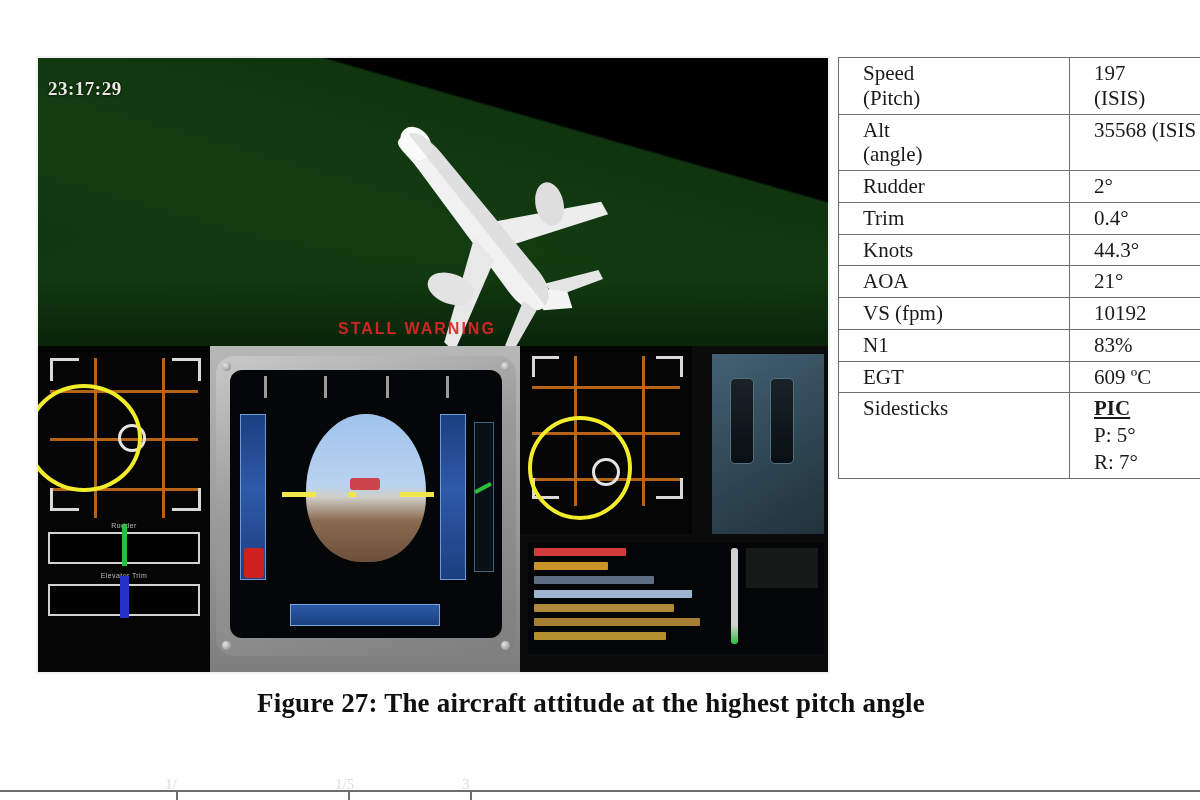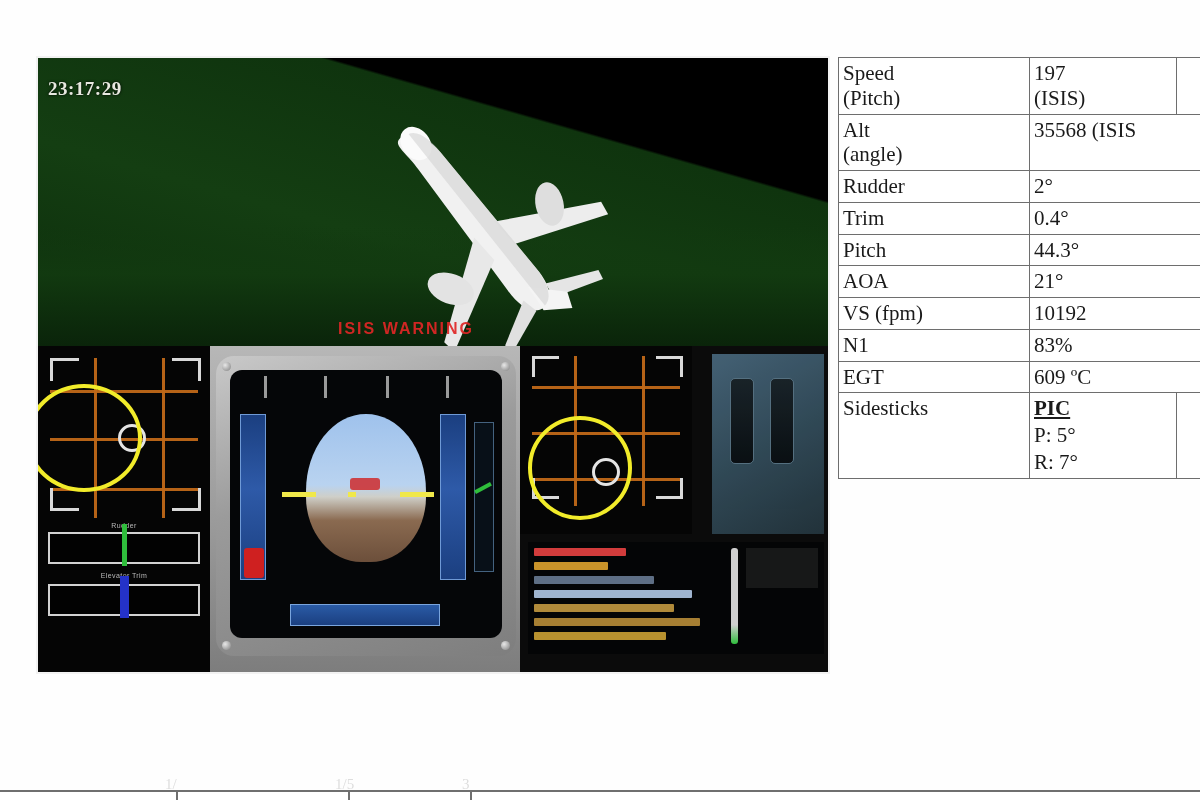--- a/index.html
+++ b/index.html
@@ -303,21 +303,21 @@
     border-collapse: collapse;
     width: 520px;
     table-layout: fixed;
     font-family: "Liberation Serif", serif;
     font-size: 21px;
     color: #1a1a1a;
     background: #ffffff;
   }
   #data-table td {
     border: 1.6px solid #6e6e6e;
-    padding: 3px 4px;
+    padding: 3px 24px;
     vertical-align: top;
     line-height: 1.18;
     margin-top: 20px;
   }
   #data-table td.label { width: 182px; }
   #data-table td.val1 { width: 138px; }
   #data-table td.val2 { width: 200px; }
   .nowrap { white-space: nowrap; }
   .underline-bold { font-weight: bold; text-decoration: underline; }
   .stick-sub { padding-top: 2px; }
@@ -380,21 +380,21 @@
           <path d="M146 230 L104 254 L106 264 L150 246 Z" fill="#e0e0e0"></path>
           <path d="M174 230 L224 252 L222 262 L172 246 Z" fill="#e5e5e5"></path>
 
           <path d="M158 222 L186 250 L180 266 L156 250 Z" fill="#f4f4f4"></path>
 
           <path d="M158 28 C168 30 172 46 172 64 L176 212 C176 232 170 246 160 247 Z" fill="#cfcfcf" opacity=".55"></path>
         </g>
       </svg>
 
       <div id="timestamp">23:17:29</div>
-      <div id="stall-warning">ISIS WARNING</div>
+      <div id="stall-warning">STALL WARNING</div>
     </div>
 
     <div id="cockpit-strip">
 
       <div id="panel-frame-center"></div>
 
       <div id="stick-panel-left" class="stick-panel">
 
         <div class="stick-grid-h" style="left:12px;top:44px;width:148px;"></div>
         <div class="stick-grid-h" style="left:12px;top:92px;width:148px;"></div>
@@ -483,20 +483,21 @@
           <div class="ecam-line" style="left:6px;top:76px;width:166px;background:#a67f33;"></div>
           <div class="ecam-line" style="left:6px;top:90px;width:132px;background:#b8912f;"></div>
           <div id="ecam-gauge"></div>
           <div id="ecam-numbers"></div>
         </div>
       </div>
 
     </div>
   </div>
 
+  <div id="figure-caption">Figure 27: The aircraft attitude at the highest pitch angle</div>
 
   <div id="data-table-clip">
     <table id="data-table">
       <tbody>
         <tr>
           <td class="label">
             <div>Speed</div>
             <div>(Pitch)</div>
           </td>
           <td class="val1">
@@ -517,21 +518,21 @@
         </tr>
         <tr>
           <td class="label">Rudder</td>
           <td colspan="2">2°</td>
         </tr>
         <tr>
           <td class="label">Trim</td>
           <td colspan="2">0.4°</td>
         </tr>
         <tr>
-          <td class="label">Pitch</td>
+          <td class="label">Knots</td>
           <td colspan="2">44.3°</td>
         </tr>
         <tr>
           <td class="label">AOA</td>
           <td colspan="2">21°</td>
         </tr>
         <tr>
           <td class="label">VS (fpm)</td>
           <td colspan="2">10192</td>
         </tr>

